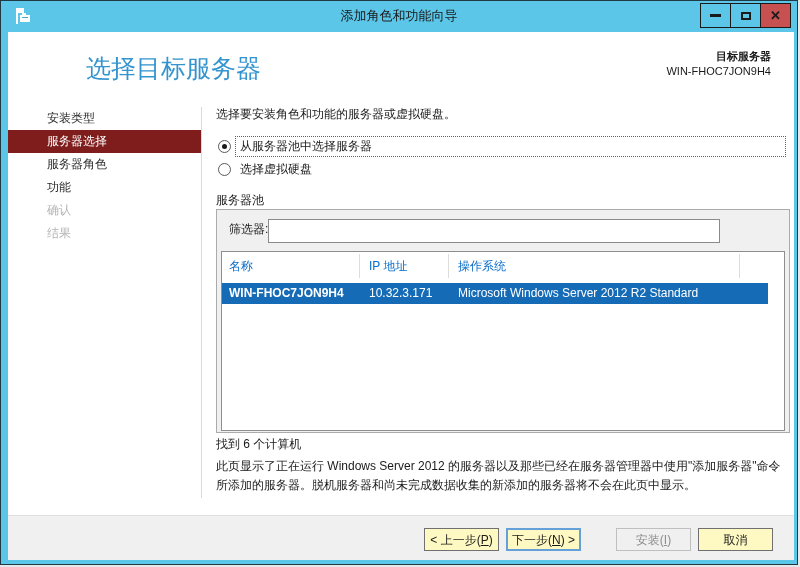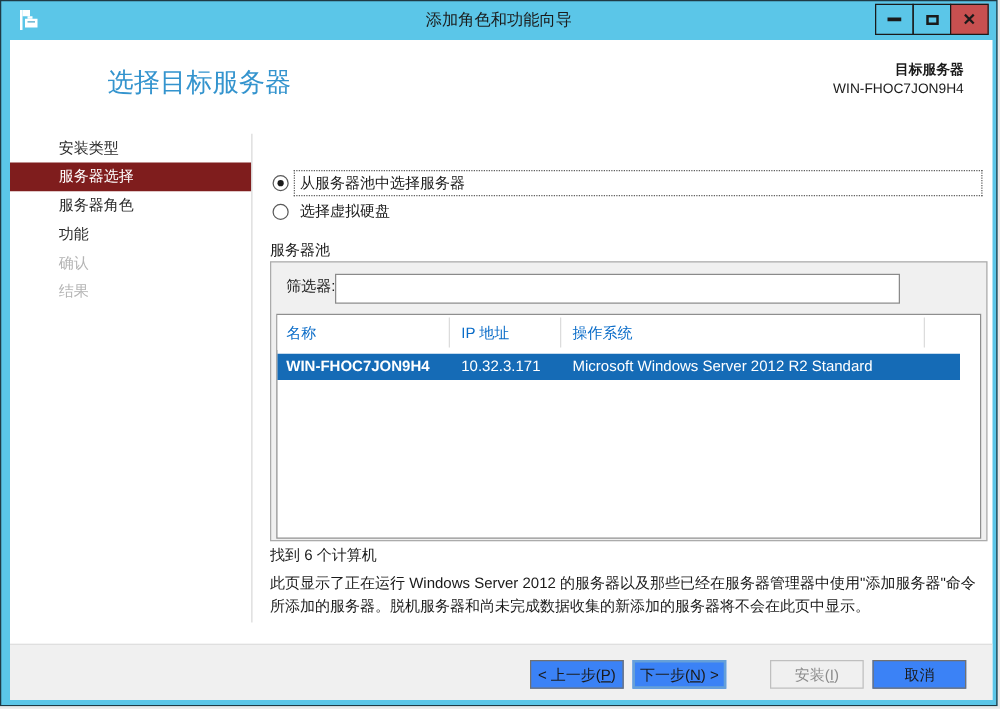--- a/index.html
+++ b/index.html
@@ -25,21 +25,21 @@
   .win-btn.close{background:#c75050;}
   .glyph-min{display:block;width:11px;height:3px;background:#1a1a1a;}
   .glyph-max{display:block;width:10px;height:8px;border:2px solid #1a1a1a;background:transparent;}
   .glyph-close{font-size:13px;font-weight:bold;color:#1a1a1a;line-height:1;}
   
   .content{
     position:absolute;left:7px;top:31px;width:786px;height:528px;
     background:#ffffff;overflow:hidden;font-size:12px;
   }
   .page-title{
-    position:absolute;left:78px;top:20px;font-size:21px;color:#3494ce;font-weight:normal;
+    position:absolute;left:78px;top:20px;font-size:25px;color:#3494ce;font-weight:normal;
   }
   .target-block{position:absolute;right:23px;top:17px;text-align:right;font-size:11px;line-height:15px;}
   .target-label{font-weight:bold;}
   
   .sidebar{position:absolute;left:0;top:75px;width:193px;}
   .side-item{height:23px;line-height:23px;padding-left:39px;font-size:12px;color:#2b2b2b;cursor:pointer;}
   .side-item.active{background:#7f1d1d;color:#ffffff;}
   .side-item.disabled{color:#b4b4b4;cursor:default;}
   .side-divider{position:absolute;left:193px;top:75px;width:1px;height:391px;background:#d9d9d9;}
   
@@ -85,21 +85,21 @@
   .cell.name{font-weight:bold;}
   .count-text{position:absolute;left:208px;top:404px;}
   .note{position:absolute;left:208px;top:425px;width:572px;line-height:19px;color:#1a1a1a;}
   
   .footer{
     position:absolute;left:0;top:483px;width:786px;height:45px;
     background:#f0f0f0;border-top:1px solid #dfdfdf;
   }
   .btn{
     position:absolute;top:12px;width:75px;height:23px;
-    background:#3b82f6;border:1px solid #707070;
+    background:#fef9c3;border:1px solid #707070;
     font-family:"Liberation Sans",sans-serif;font-size:12px;color:#1a1a1a;
     text-align:center;line-height:20px;cursor:pointer;padding:0;
   }
   .btn.default{border:2px solid #66a0d8;line-height:18px;}
   .btn:disabled{background:#f0f0f0;border:1px solid #bfbfbf;color:#8d8d8d;cursor:default;}
   .btn-back{left:416px;}
   .btn-next{left:498px;}
   .btn-install{left:608px;}
   .btn-cancel{left:690px;}
   .u{text-decoration:underline;}
@@ -145,20 +145,21 @@
     <div class="sidebar">
       <div class="side-item">安装类型</div>
       <div class="side-item active">服务器选择</div>
       <div class="side-item">服务器角色</div>
       <div class="side-item">功能</div>
       <div class="side-item disabled">确认</div>
       <div class="side-item disabled">结果</div>
     </div>
     <div class="side-divider"></div>
 
+    <div class="instruction">选择要安装角色和功能的服务器或虚拟硬盘。</div>
 
     <div class="radio-row r1">
       <span class="radio-circle checked"></span>
       <span class="radio-label">从服务器池中选择服务器</span>
     </div>
     <div class="radio-row r2">
       <span class="radio-circle"></span>
       <span class="radio-label">选择虚拟硬盘</span>
     </div>
 

